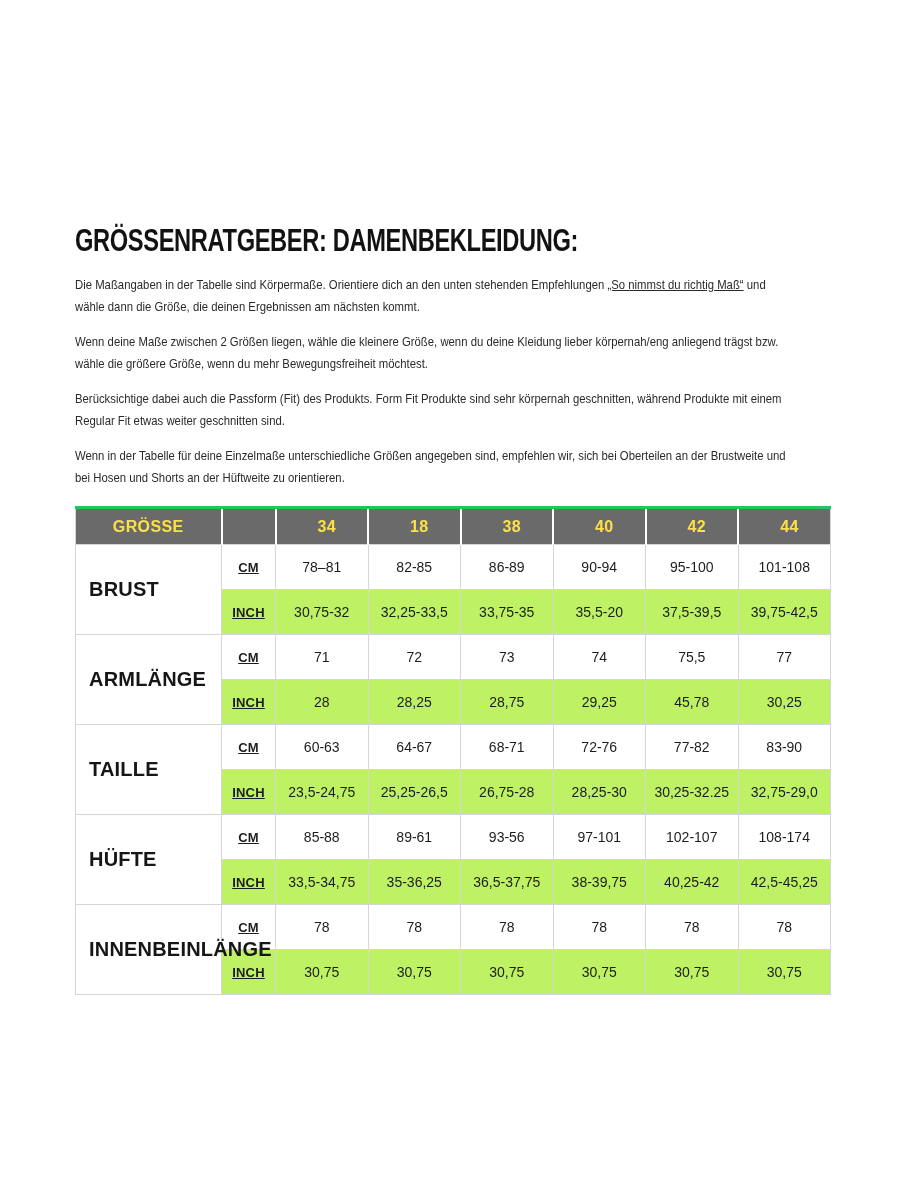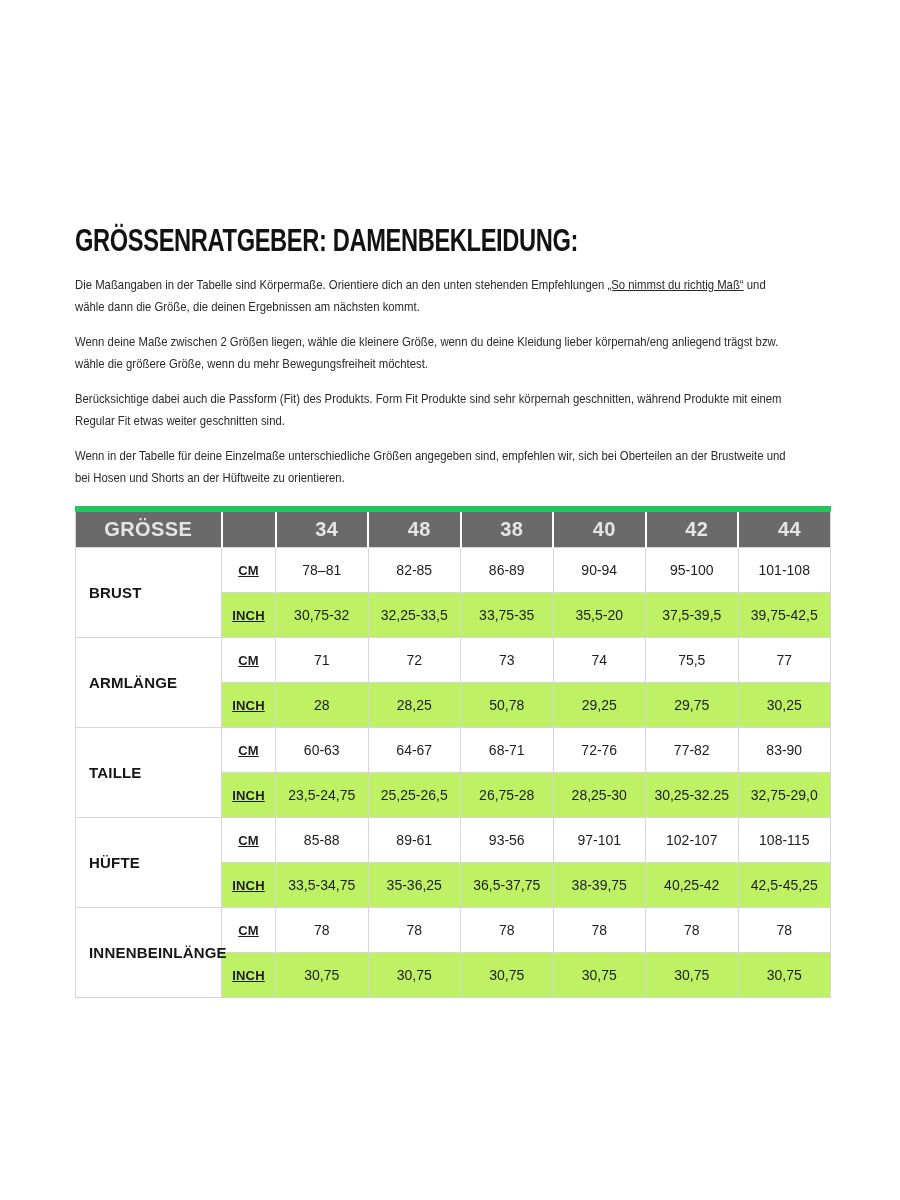--- a/index.html
+++ b/index.html
@@ -50,39 +50,39 @@
     border-collapse: collapse;
     table-layout: fixed;
     width: 756px;
     margin-top: 17px;
   }
   .size-table th, .size-table td {
     padding: 0;
   }
   .size-table thead th {
     background: #6a6a6a;
-    color: #e5e5e5;
+    color: #fde047;
     height: 35px;
-    font-size: 20px;
+    font-size: 16px;
     font-weight: 700;
     letter-spacing: 0.4px;
-    border-top: 6px solid #22c55e;
+    border-top: 3px solid #22c55e;
     border-right: 2px solid #ffffff;
     border-bottom: none;
     text-align: center;
   }
   .size-table thead th:first-child { border-left: 1px solid #d6d6d6; }
   .size-table thead th:last-child  { border-right: 1px solid #d6d6d6; }
   .size-table thead th.h-size { padding-left: 10px; }
   .size-table tbody th.row-label {
     border: 1px solid #d6d6d6;
     background: #ffffff;
     text-align: left;
     padding-left: 13px;
-    font-size: 15px;
+    font-size: 20px;
     font-weight: 700;
     letter-spacing: 0.2px;
     color: #161616;
     vertical-align: middle;
   }
   .size-table tbody td {
     border: 1px solid #d6d6d6;
     text-align: center;
     height: 44px;
     font-size: 14px;
@@ -132,21 +132,21 @@
         <col>
         <col>
         <col>
         <col>
     </colgroup>
     <thead>
       <tr>
         <th>GRÖSSE</th>
         <th></th>
         <th class="h-size">34</th>
-        <th class="h-size">48</th>
+        <th class="h-size">18</th>
         <th class="h-size">38</th>
         <th class="h-size">40</th>
         <th class="h-size">42</th>
         <th class="h-size">44</th>
       </tr>
     </thead>
     <tbody>
       <tr class="cm-row">
         <th class="row-label" rowspan="2">BRUST</th>
         <td class="unit">CM</td>
@@ -173,23 +173,23 @@
         <td>72</td>
         <td>73</td>
         <td>74</td>
         <td>75,5</td>
         <td>77</td>
       </tr>
       <tr class="inch-row">
         <td class="unit">INCH</td>
         <td>28</td>
         <td>28,25</td>
-        <td>50,78</td>
+        <td>28,75</td>
         <td>29,25</td>
-        <td>29,75</td>
+        <td>45,78</td>
         <td>30,25</td>
       </tr>
       <tr class="cm-row">
         <th class="row-label" rowspan="2">TAILLE</th>
         <td class="unit">CM</td>
         <td>60-63</td>
         <td>64-67</td>
         <td>68-71</td>
         <td>72-76</td>
         <td>77-82</td>
@@ -205,21 +205,21 @@
         <td>32,75-29,0</td>
       </tr>
       <tr class="cm-row">
         <th class="row-label" rowspan="2">HÜFTE</th>
         <td class="unit">CM</td>
         <td>85-88</td>
         <td>89-61</td>
         <td>93-56</td>
         <td>97-101</td>
         <td>102-107</td>
-        <td>108-115</td>
+        <td>108-174</td>
       </tr>
       <tr class="inch-row">
         <td class="unit">INCH</td>
         <td>33,5-34,75</td>
         <td>35-36,25</td>
         <td>36,5-37,75</td>
         <td>38-39,75</td>
         <td>40,25-42</td>
         <td>42,5-45,25</td>
       </tr>

